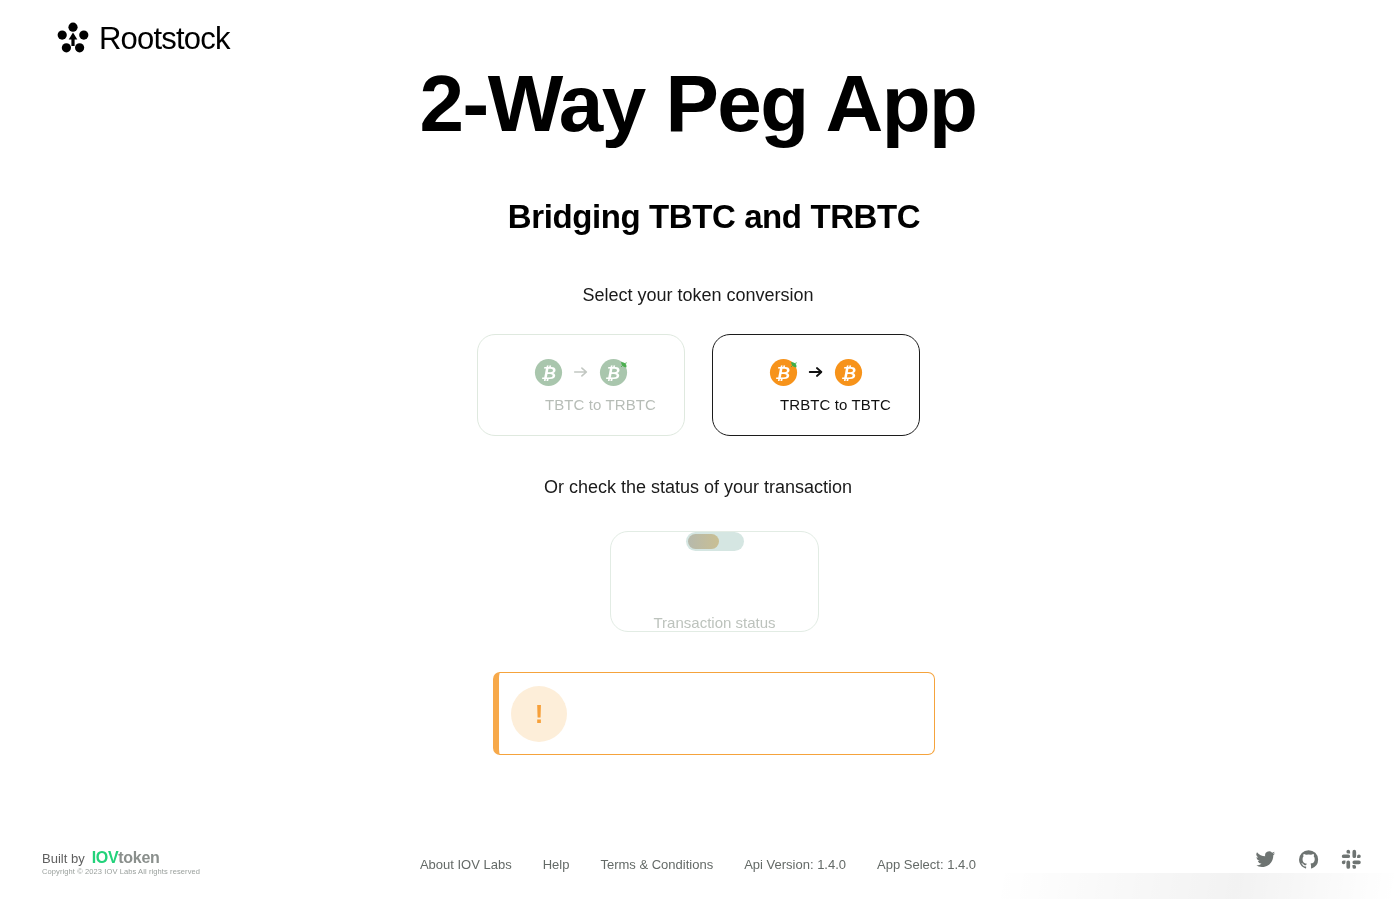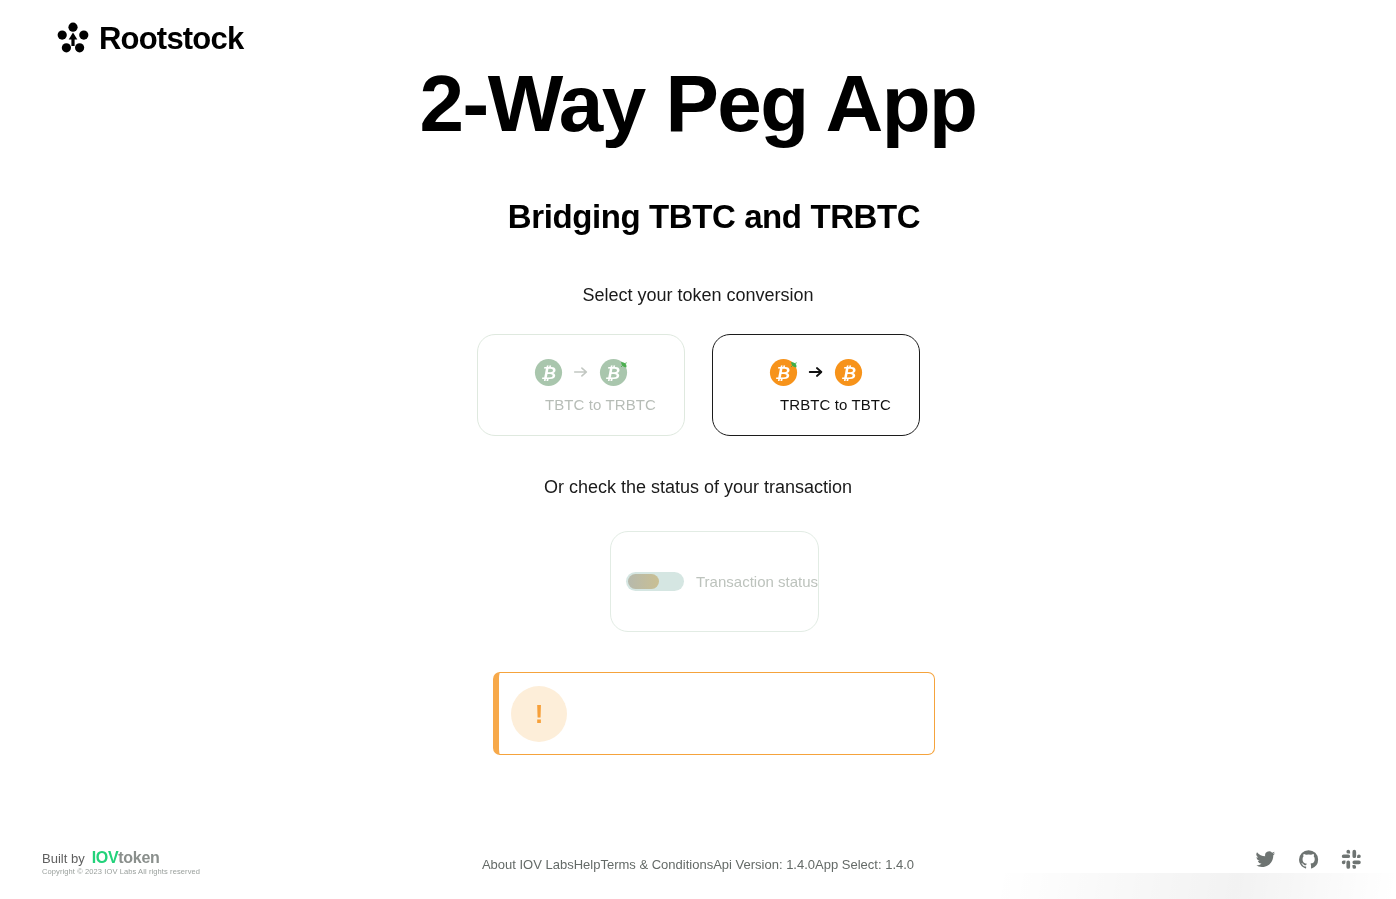--- a/index.html
+++ b/index.html
@@ -25,21 +25,21 @@
     position: absolute;
     top: 22px;
     left: 56px;
     display: flex;
     align-items: center;
     gap: 9px;
   }
   .logo-mark { width: 34px; height: 32px; display: block; }
   .logo-text {
     font-size: 31px;
-    font-weight: 700;
+    font-weight: 400;
     letter-spacing: -0.8px;
     color: #000000;
     line-height: 1;
   }
 
   
   .main-title {
     position: absolute;
     top: 62px;
     left: 0;
@@ -129,22 +129,23 @@
   .status-card {
     position: absolute;
     top: 531px;
     left: 610px;
     width: 209px;
     height: 101px;
     border-radius: 18px;
     border: 1.4px solid #e2ece4;
     background: #ffffff;
     display: flex;
-    align-items: center;
-    justify-content: flex-end;
+    flex-direction: column;
+    align-items: center;
+    justify-content: space-between;
     gap: 12px;
   }
   .status-pill {
     width: 58px;
     height: 19px;
     border-radius: 10px;
     background: #d5e6e2;
     position: relative;
   }
   .status-pill::after {
@@ -236,20 +237,21 @@
     letter-spacing: 0.1px;
   }
 
   .footer-links {
     position: absolute;
     left: 0;
     top: 20px;
     width: 1396px;
     display: flex;
     justify-content: center;
+    gap: 31px;
   }
   .footer-link {
     font-size: 13px;
     color: #646a67;
     text-decoration: none;
     white-space: nowrap;
   }
   .footer-meta {
     font-size: 13px;
     color: #646a67;

